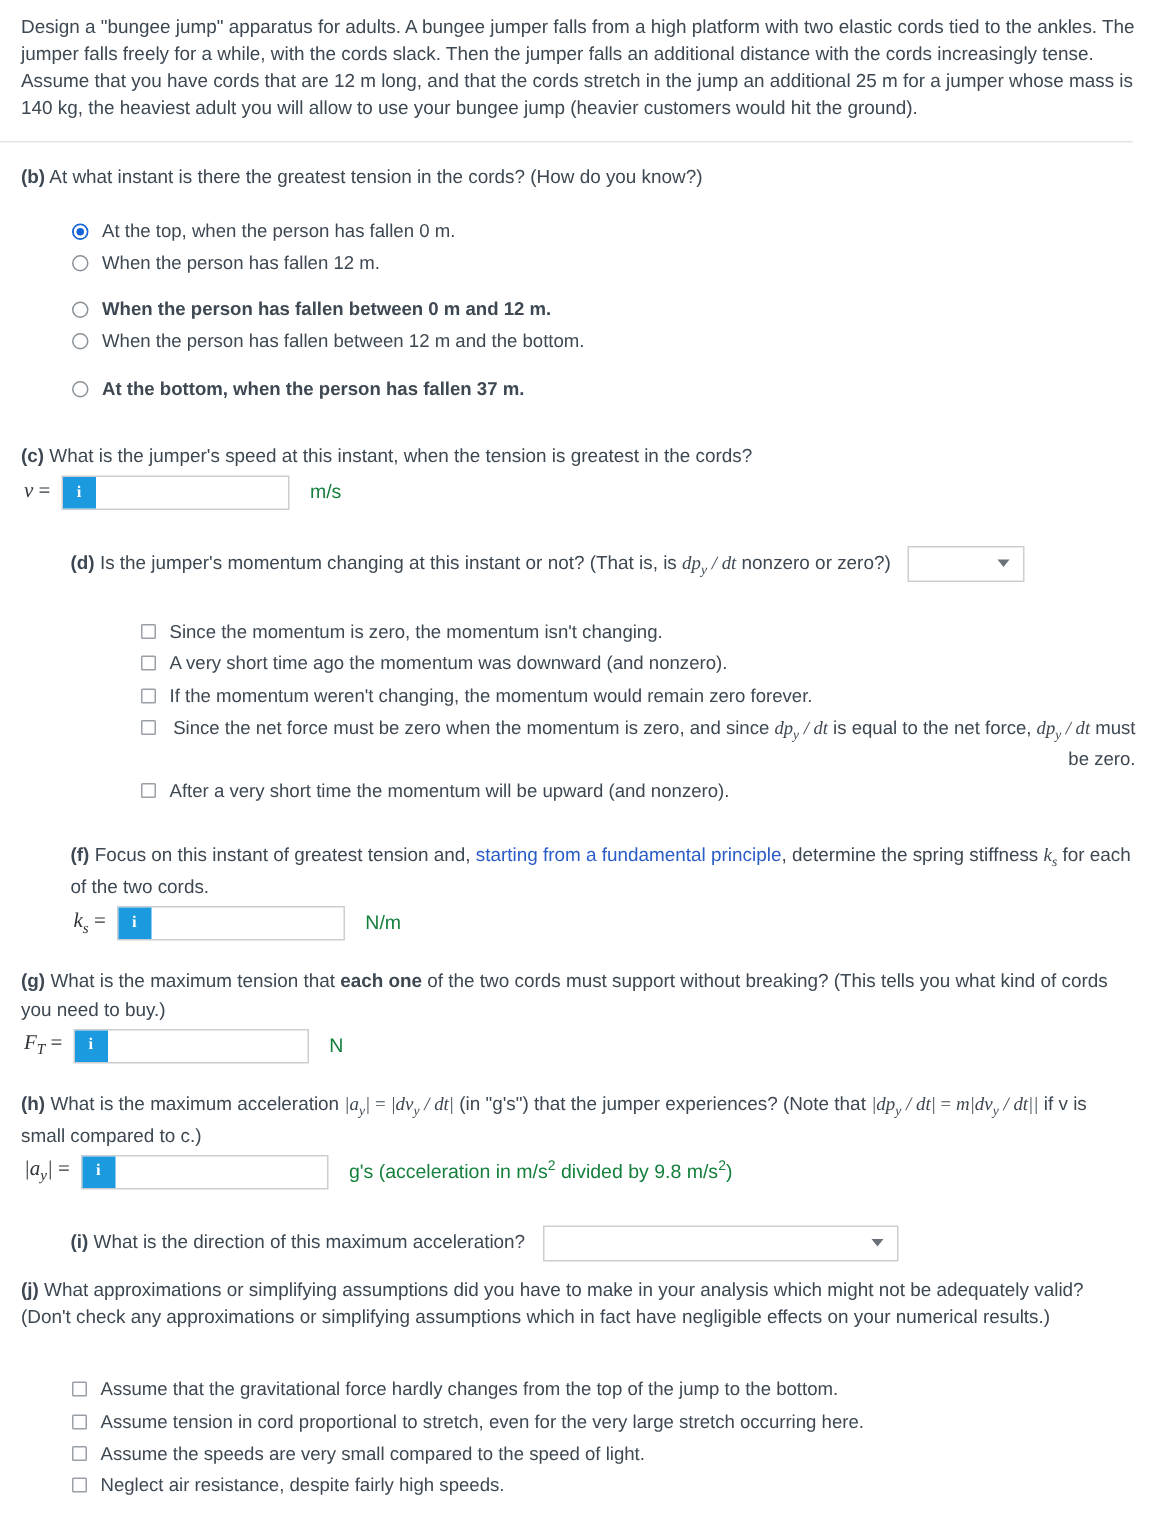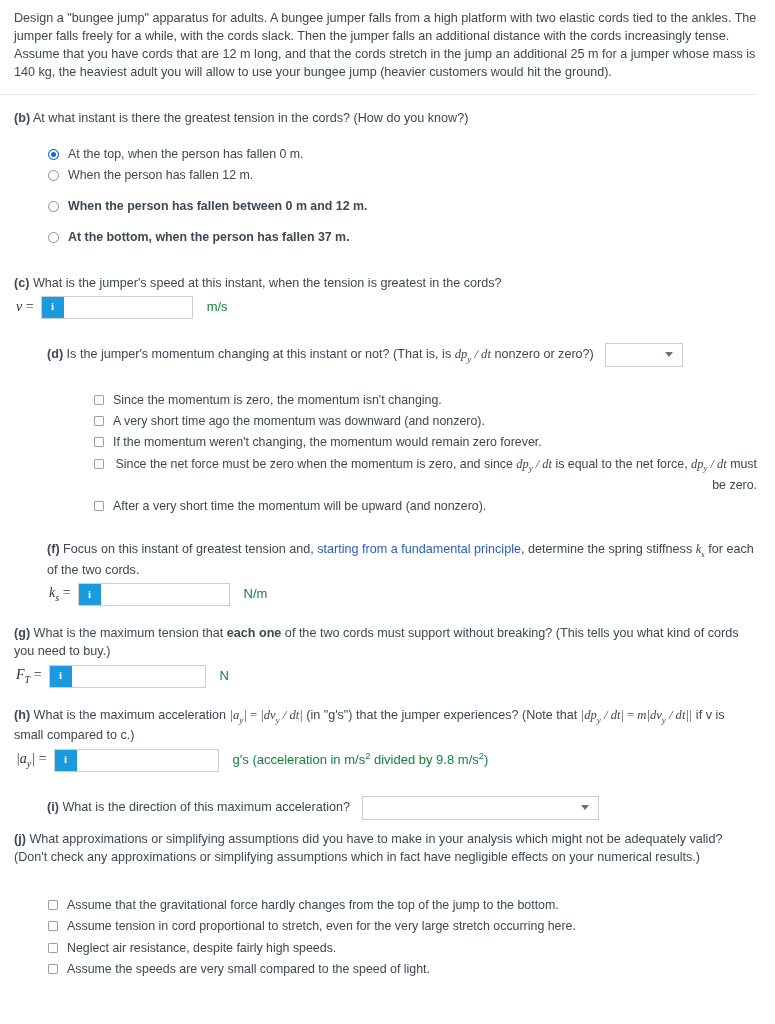--- a/index.html
+++ b/index.html
@@ -192,20 +192,24 @@
         <span class="opt-text">At the top, when the person has fallen 0 m.</span>
       </li>
       <li class="opt">
         <span class="radio"></span>
         <span class="opt-text">When the person has fallen 12 m.</span>
       </li>
       <li class="opt gap-above">
         <span class="radio"></span>
         <span class="opt-text">When the person has fallen between 0 m and 12 m.</span>
       </li>
+      <li class="opt">
+        <span class="radio"></span>
+        <span class="opt-text">When the person has fallen between 12 m and the bottom.</span>
+      </li>
       <li class="opt gap-above">
         <span class="radio"></span>
         <span class="opt-text">At the bottom, when the person has fallen 37 m.</span>
       </li>
     </ul>
   </div>
 
   <div class="q mt-26">
     <p class="q-stem">
       <span class="q-label">(c)</span>
@@ -320,22 +324,22 @@
       <li class="opt">
         <span class="checkbox"></span>
         <span class="opt-text">Assume that the gravitational force hardly changes from the top of the jump to the bottom.</span>
       </li>
       <li class="opt">
         <span class="checkbox"></span>
         <span class="opt-text">Assume tension in cord proportional to stretch, even for the very large stretch occurring here.</span>
       </li>
       <li class="opt">
         <span class="checkbox"></span>
+        <span class="opt-text">Assume the speeds are very small compared to the speed of light.</span>
+      </li>
+      <li class="opt">
+        <span class="checkbox"></span>
         <span class="opt-text">Neglect air resistance, despite fairly high speeds.</span>
       </li>
-      <li class="opt">
-        <span class="checkbox"></span>
-        <span class="opt-text">Assume the speeds are very small compared to the speed of light.</span>
-      </li>
     </ul>
   </div>
 
 </div>
 
 </body></html>

